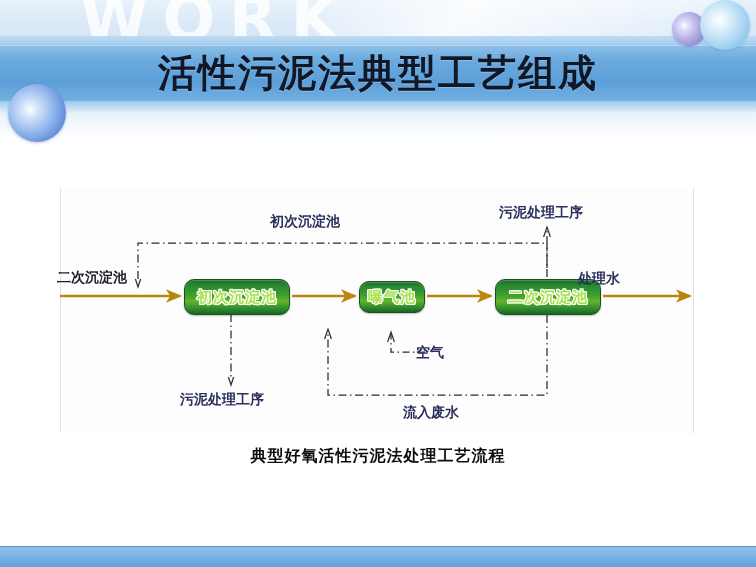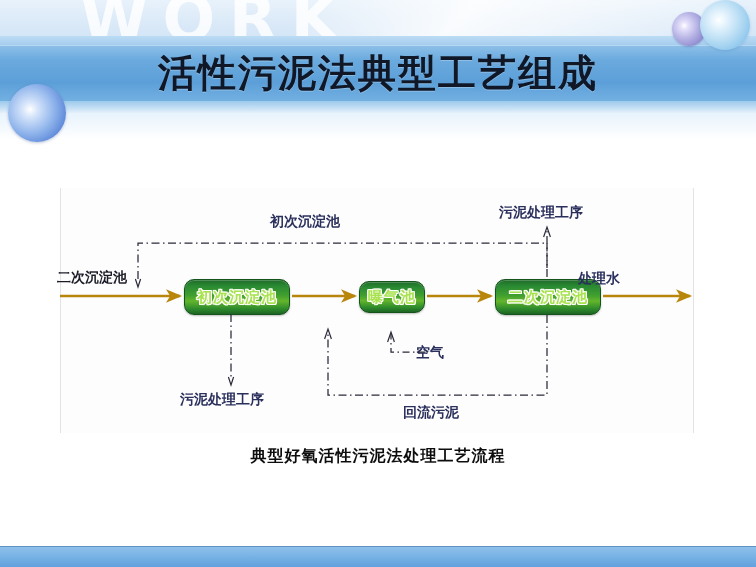--- a/index.html
+++ b/index.html
@@ -223,21 +223,21 @@
   <div class="lbl lbl-blue" style="left:578px; top:270px;">处理水</div>
 
   <div class="lbl lbl-blue" style="left:270px; top:213px;">初次沉淀池</div>
 
   <div class="lbl lbl-blue" style="left:180px; top:391px;">污泥处理工序</div>
 
   <div class="lbl lbl-blue" style="left:499px; top:204px;">污泥处理工序</div>
 
   <div class="lbl lbl-blue" style="left:416px; top:344px;">空气</div>
 
-  <div class="lbl lbl-blue" style="left:403px; top:404px;">回流污泥</div>
+  <div class="lbl lbl-blue" style="left:403px; top:404px;">流入废水</div>
 
   <svg class="overlay" viewBox="0 0 756 567" xmlns="http://www.w3.org/2000/svg">
     <defs>
       <marker id="gold-arrow" markerWidth="7" markerHeight="7" refX="5.4" refY="3" orient="auto" markerUnits="strokeWidth">
         <path d="M0,0.4 L6.2,3 L0,5.6 L1.6,3 Z" fill="#b8860b"></path>
       </marker>
       <marker id="dark-arrow" markerWidth="7" markerHeight="7" refX="5" refY="3" orient="auto" markerUnits="strokeWidth">
         <path d="M0.3,0.4 L6,3 L0.3,5.6" fill="none" stroke="#2a2a3a" stroke-width="1"></path>
       </marker>
     </defs>

